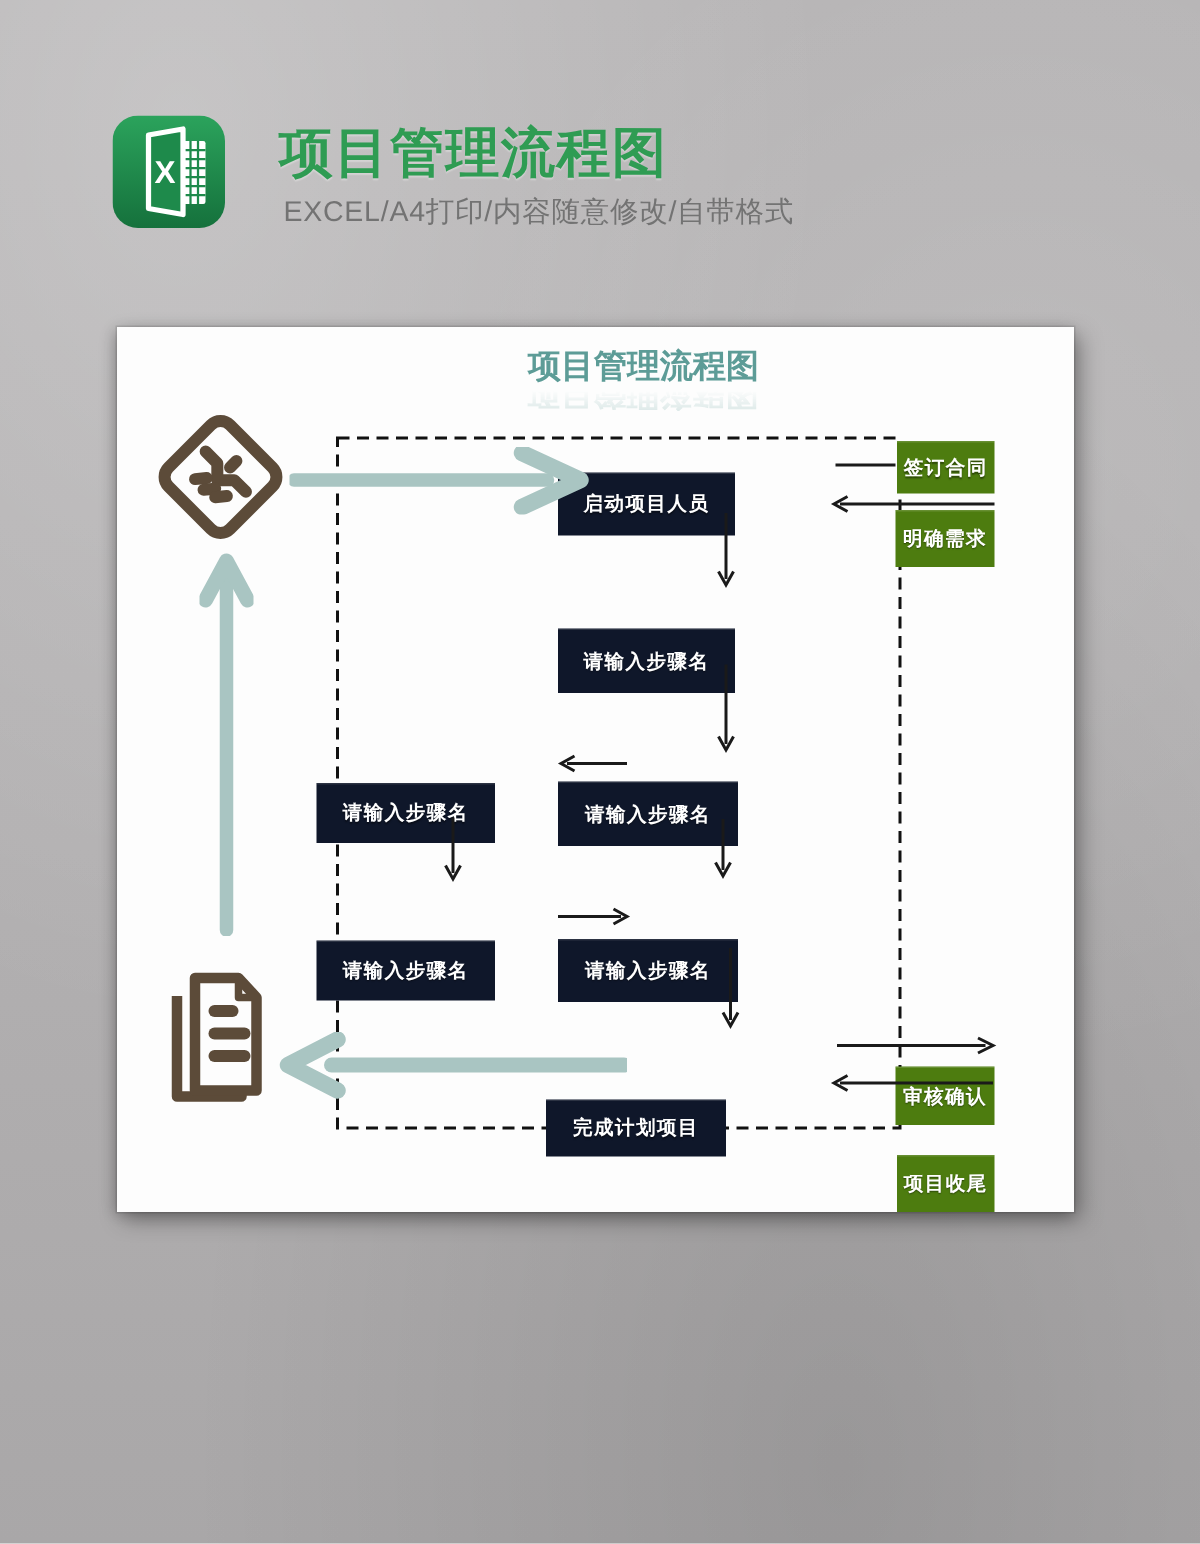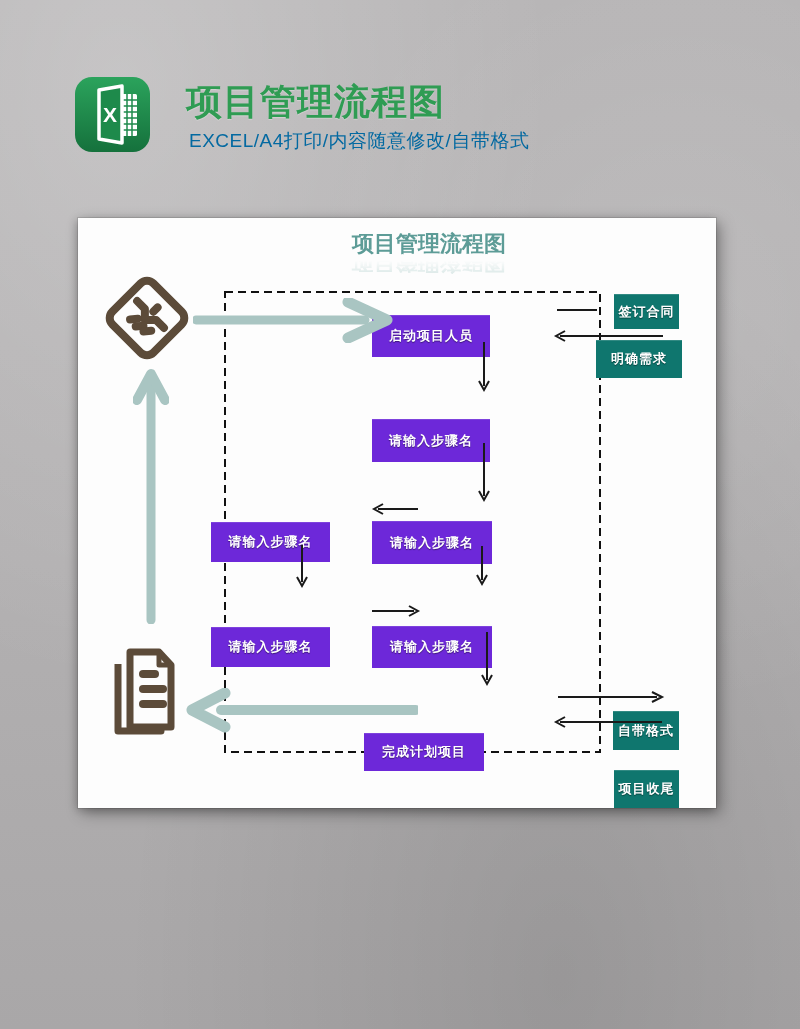--- a/index.html
+++ b/index.html
@@ -14,21 +14,21 @@
     position:relative; overflow:hidden;
   }
   .hdr-icon { position:absolute; left:75px; top:77px; width:75px; height:75px; }
   .hdr-title {
     position:absolute; left:186px; top:78px;
     font-size:36px; font-weight:bold; color:#2f9c53; letter-spacing:1px;
     text-shadow:0 1px 1px rgba(255,255,255,0.3);
   }
   .hdr-sub {
     position:absolute; left:189px; top:128px;
-    font-size:19px; color:#0369a1; letter-spacing:0.5px;
+    font-size:19px; color:#737373; letter-spacing:0.5px;
   }
   .canvas {
     position:absolute; left:78px; top:218px; width:638px; height:590px;
     background:#fdfdfd;
     box-shadow:0 0 0 1px rgba(0,0,0,0.10), 4px 5px 14px rgba(0,0,0,0.35), -2px 2px 8px rgba(0,0,0,0.18);
   }
   .cv-title-wrap { position:absolute; left:253px; top:14px; width:196px; text-align:center; line-height:1.1; }
   .cv-title-wrap .txt {
     display:block; font-size:22px; font-weight:bold; color:#5d9c97;
   }
@@ -36,31 +36,31 @@
     display:block; font-size:22px; font-weight:bold; color:#5d9c97;
     transform:scaleY(-1); opacity:0.20; height:18px; overflow:hidden;
     -webkit-mask-image:linear-gradient(180deg,#000 0%,transparent 75%);
     mask-image:linear-gradient(180deg,#000 0%,transparent 75%);
   }
   .box {
     position:absolute; display:flex; align-items:center; justify-content:center;
     font-size:13px; font-weight:bold; color:#ffffff;
     text-shadow:0 1px 1px rgba(0,0,0,0.45); letter-spacing:1px;
   }
-  .brown { background:#6d28d9; box-shadow:inset 0 1px 0 rgba(255,255,255,0.12); }
-  .teal  { background:#0f766e; box-shadow:inset 0 1px 0 rgba(255,255,255,0.15);margin-left:16px; }
+  .brown { background:#0f172a; box-shadow:inset 0 1px 0 rgba(255,255,255,0.12); }
+  .teal  { background:#4d7c0f; box-shadow:inset 0 1px 0 rgba(255,255,255,0.15); }
   .b-start  { left:294px; top:97px;  width:118px; height:42px; }
   .b-mid1   { left:294px; top:201px; width:118px; height:43px; }
   .b-left1  { left:133px; top:304px; width:119px; height:40px; }
   .b-mid2   { left:294px; top:303px; width:120px; height:43px; }
   .b-left2  { left:133px; top:409px; width:119px; height:40px; }
   .b-mid3   { left:294px; top:408px; width:120px; height:42px; }
   .b-finish { left:286px; top:515px; width:120px; height:38px; }
   .t-sign    { left:520px; top:76px;  width:65px; height:35px; }
-  .t-req     { left:502px; top:122px; width:86px; height:38px; }
+  .t-req     { left:519px; top:122px; width:66px; height:38px; }
   .t-review  { left:519px; top:493px; width:66px; height:39px; }
   .t-closing { left:520px; top:552px; width:65px; height:38px; }
   .abs { position:absolute; }
   svg { display:block; }
 </style>
 </head>
 <body>
 
 <div class="hdr-icon">
   <svg width="75" height="75" viewBox="0 0 75 75">
@@ -104,21 +104,21 @@
   <div class="box brown b-start">启动项目人员</div>
   <div class="box brown b-mid1">请输入步骤名</div>
   <div class="box brown b-left1">请输入步骤名</div>
   <div class="box brown b-mid2">请输入步骤名</div>
   <div class="box brown b-left2">请输入步骤名</div>
   <div class="box brown b-mid3">请输入步骤名</div>
   <div class="box brown b-finish">完成计划项目</div>
 
   <div class="box teal t-sign">签订合同</div>
   <div class="box teal t-req">明确需求</div>
-  <div class="box teal t-review">自带格式</div>
+  <div class="box teal t-review">审核确认</div>
   <div class="box teal t-closing">项目收尾</div>
 
   <svg class="abs" style="left:115px; top:80px;" width="200" height="45">
     <g stroke="#a9c5c2" fill="none" stroke-linecap="round" stroke-linejoin="round">
       <line x1="3" y1="22" x2="172" y2="22" stroke-width="9"></line>
       <polyline points="155,4 194,22 155,40" stroke-width="11"></polyline>
     </g>
   </svg>
   <svg class="abs" style="left:55px; top:150px;" width="36" height="256">
     <g stroke="#a9c5c2" fill="none" stroke-linecap="round" stroke-linejoin="round">

